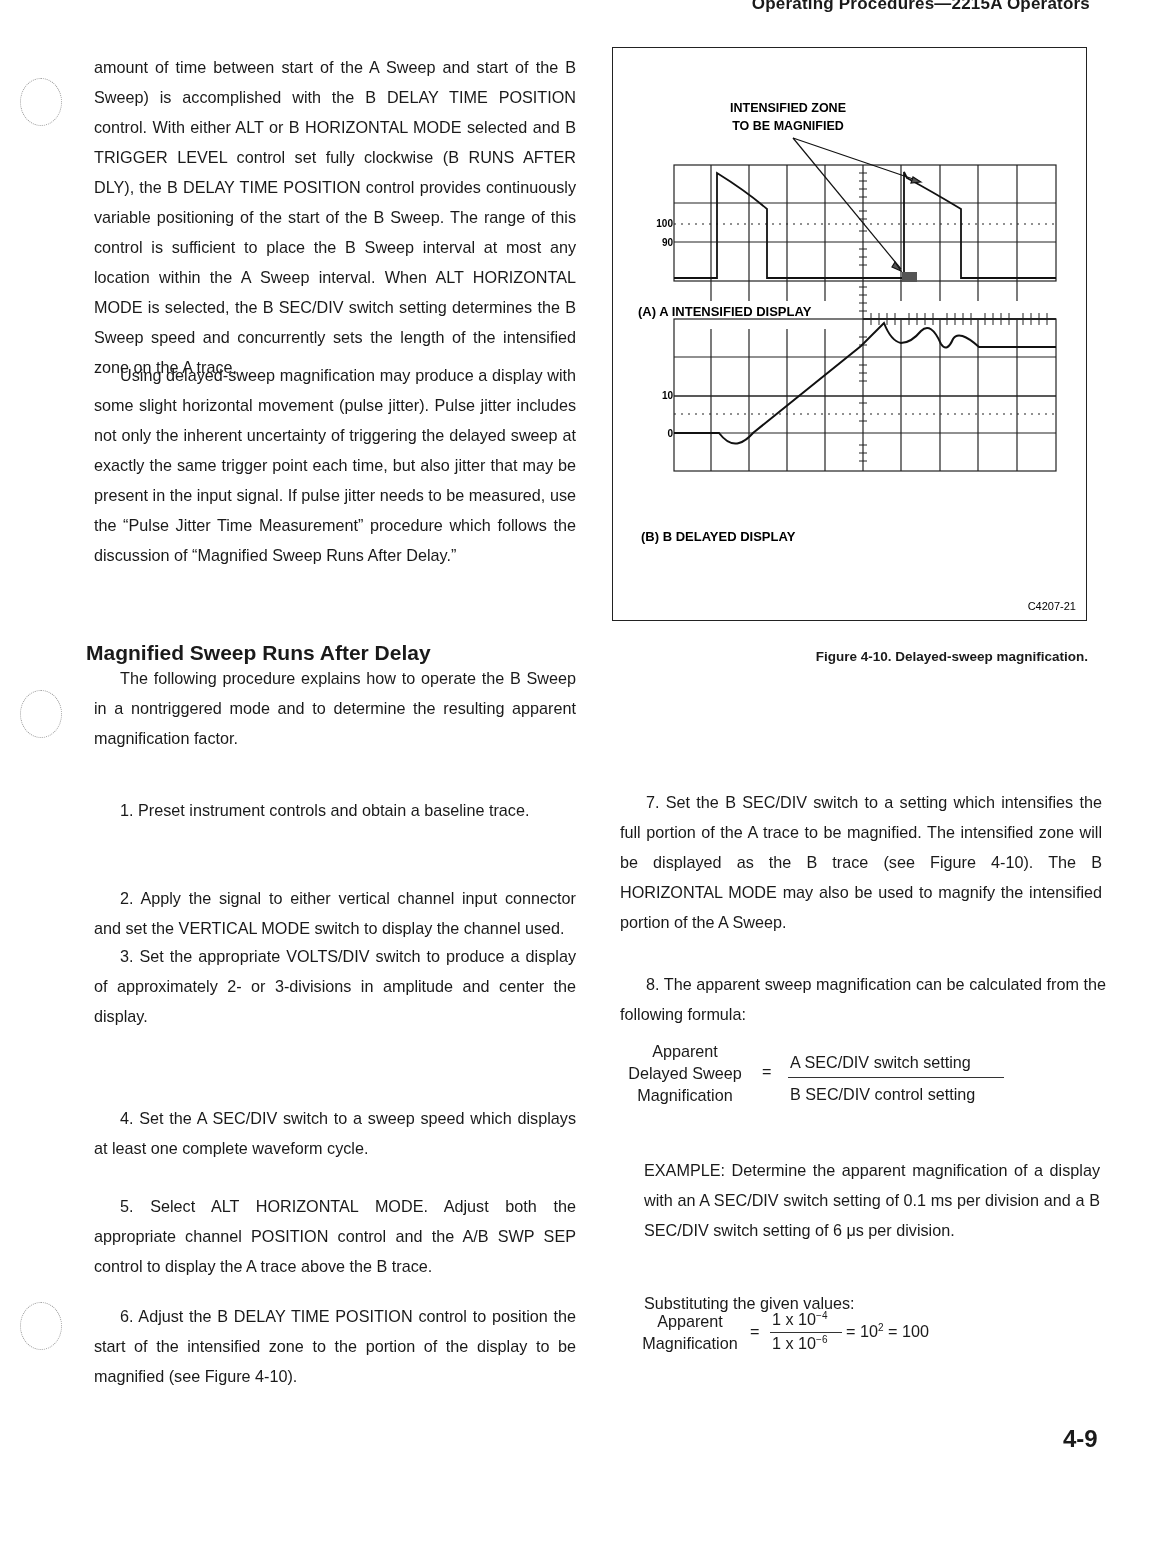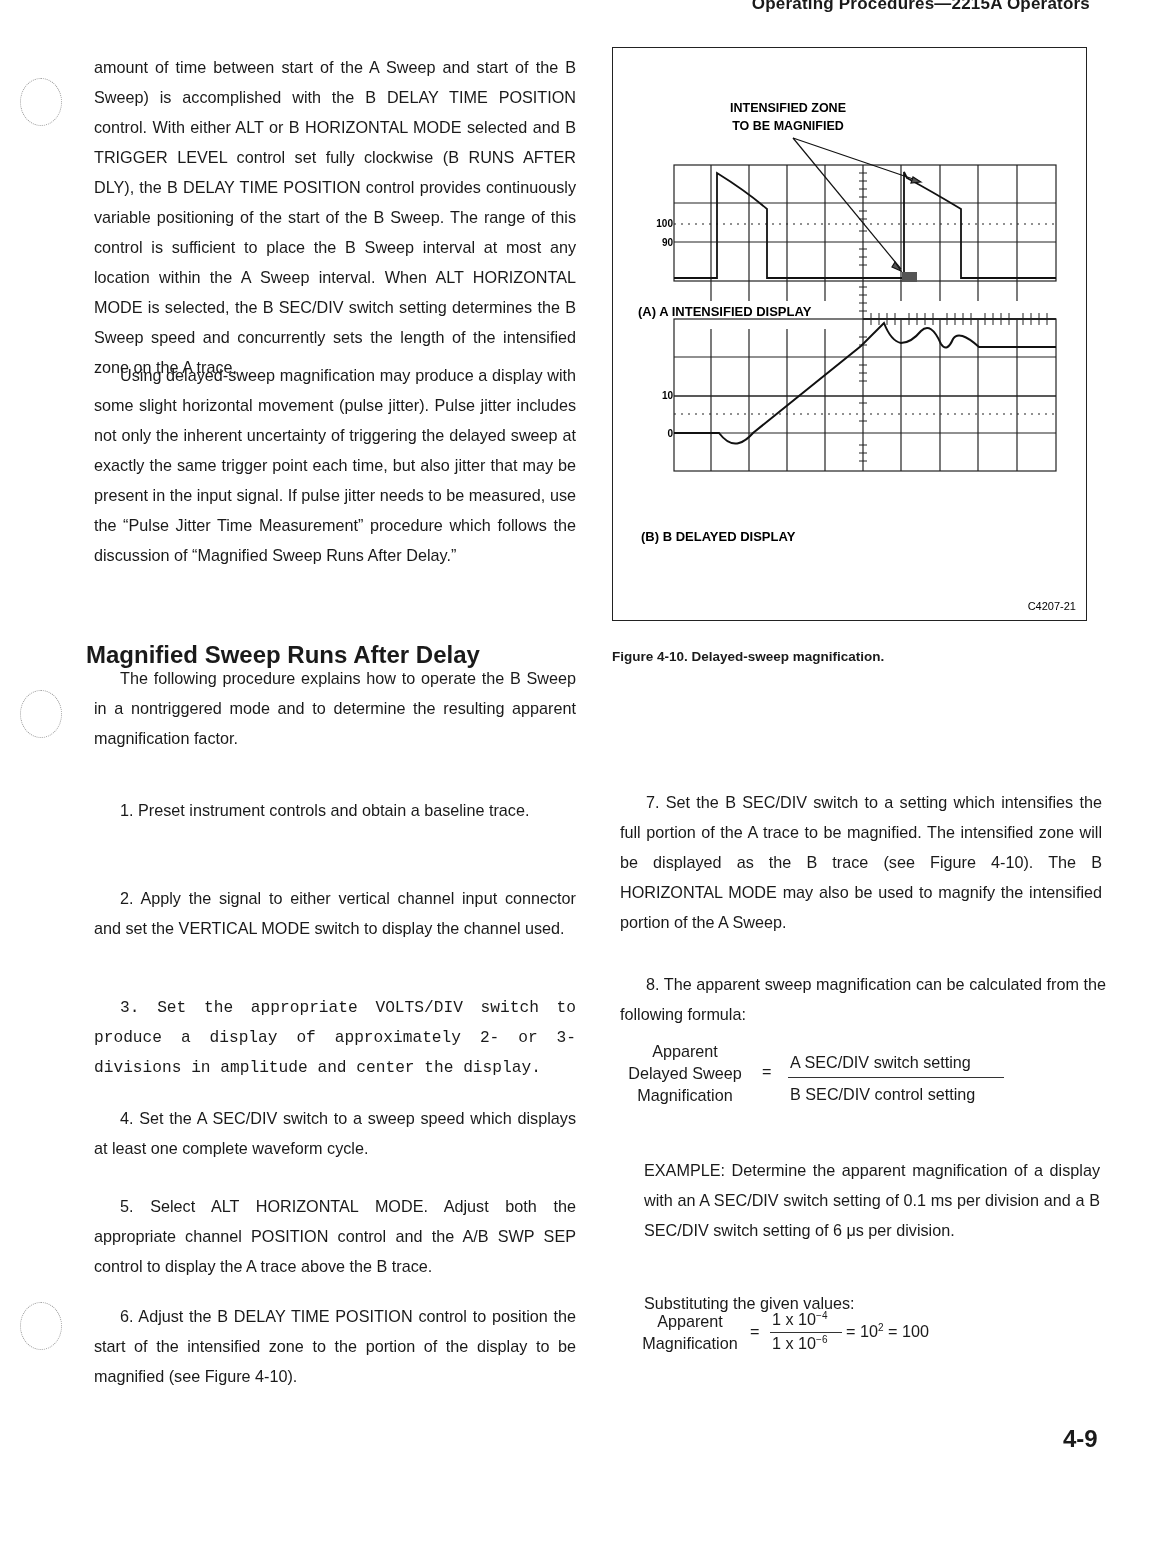--- a/index.html
+++ b/index.html
@@ -3,23 +3,23 @@
   <meta charset="utf-8">
   <style>
     html, body { margin: 0; padding: 0; background: #ffffff; }
     body { width: 1176px; height: 1544px; position: relative; overflow: hidden;
            font-family: "Liberation Sans", sans-serif; color: #1a1a1a; }
     .header { position: absolute; top: -6px; right: 86px; font-weight: bold; font-size: 17px; letter-spacing: 0.2px; }
     .para { position: absolute; font-size: 16.2px; line-height: 30px; text-align: justify; margin: 8px; }
     .para .indent { display: inline-block; width: 26px; }
     .col-left { left: 86px; width: 482px; }
     .col-right { left: 612px; width: 482px; }
-    .heading { position: absolute; left: 86px; top: 641px; font-weight: bold; font-size: 24px; }
+    .heading { position: absolute; left: 86px; top: 641px; font-weight: bold; font-size: 21px; }
     .fig-box { position: absolute; left: 612px; top: 47px; width: 473px; height: 572px; border: 1.5px solid #222; }
-    .fig-caption { position: absolute; left: 612px; top: 649px; width: 476px; text-align: left; font-weight: bold; font-size: 13.5px; }
+    .fig-caption { position: absolute; left: 612px; top: 649px; width: 476px; text-align: right; font-weight: bold; font-size: 13.5px; }
     .formula { position: absolute; font-size: 16.2px; }
     .formula .lhs { position: absolute; text-align: center; line-height: 22px; }
     .formula .eq { position: absolute; }
     .formula .num, .formula .den { position: absolute; white-space: nowrap; }
     .formula .bar { position: absolute; border-top: 1px solid #333; }
     .page-num { position: absolute; left: 1063px; top: 1425px; font-weight: bold; font-size: 24px; }
     .punch { position: absolute; width: 40px; height: 46px; border: 1px dotted #999; border-radius: 50%; }
     svg text { font-family: "Liberation Sans", sans-serif; }
     sup { font-size: 10px; }
   </style>
@@ -33,21 +33,21 @@
 <div class="punch" style="left:20px; top:1302px;"></div>
 
 <p class="para col-left" style="top:44px;">amount of time between start of the A Sweep and start of the B Sweep) is accomplished with the B DELAY TIME POSITION control. With either ALT or B HORIZONTAL MODE selected and B TRIGGER LEVEL control set fully clockwise (B RUNS AFTER DLY), the B DELAY TIME POSITION control provides continuously variable positioning of the start of the B Sweep. The range of this control is sufficient to place the B Sweep interval at most any location within the A Sweep interval. When ALT HORIZONTAL MODE is selected, the B SEC/DIV switch setting determines the B Sweep speed and concurrently sets the length of the intensified zone on the A trace.</p>
 <p class="para col-left" style="top:352px;"><span class="indent"></span><span>Using delayed-sweep magnification may produce a display with some slight horizontal movement (pulse jitter). Pulse jitter includes not only the inherent uncertainty of triggering the delayed sweep at exactly the same trigger point each time, but also jitter that may be present in the input signal. If pulse jitter needs to be measured, use the “Pulse Jitter Time Measurement” procedure which follows the discussion of “Magnified Sweep Runs After Delay.”</span></p>
 
 <div class="heading">Magnified Sweep Runs After Delay</div>
 <p class="para col-left" style="top:655px;"><span class="indent"></span><span>The following procedure explains how to operate the B Sweep in a nontriggered mode and to determine the resulting apparent magnification factor.</span></p>
 
 <p class="para col-left" style="top:787px;"><span class="indent"></span><span>1. Preset instrument controls and obtain a baseline trace.</span></p>
 <p class="para col-left" style="top:875px;"><span class="indent"></span><span>2. Apply the signal to either vertical channel input connector and set the VERTICAL MODE switch to display the channel used.</span></p>
-<p class="para col-left" style="top:985px;font-family:Liberation Mono, monospace;"><span class="indent"></span><span>3. Set the appropriate VOLTS/DIV switch to produce a display of approximately 2- or 3-divisions in amplitude and center the display.</span></p>
+<p class="para col-left" style="top:933px;"><span class="indent"></span><span>3. Set the appropriate VOLTS/DIV switch to produce a display of approximately 2- or 3-divisions in amplitude and center the display.</span></p>
 <p class="para col-left" style="top:1095px;"><span class="indent"></span><span>4. Set the A SEC/DIV switch to a sweep speed which displays at least one complete waveform cycle.</span></p>
 <p class="para col-left" style="top:1183px;"><span class="indent"></span><span>5. Select ALT HORIZONTAL MODE. Adjust both the appropriate channel POSITION control and the A/B SWP SEP control to display the A trace above the B trace.</span></p>
 <p class="para col-left" style="top:1293px;"><span class="indent"></span><span>6. Adjust the B DELAY TIME POSITION control to position the start of the intensified zone to the portion of the display to be magnified (see Figure 4-10).</span></p>
 
 <div class="fig-box">
   <svg width="473" height="572" viewBox="612 47 473 572" style="position:absolute; left:0; top:0;">
     <g>
       <text x="787" y="111" font-size="12.5" font-weight="bold" text-anchor="middle">INTENSIFIED ZONE</text>
       <text x="787" y="129" font-size="12.5" font-weight="bold" text-anchor="middle">TO BE MAGNIFIED</text>
     </g>

